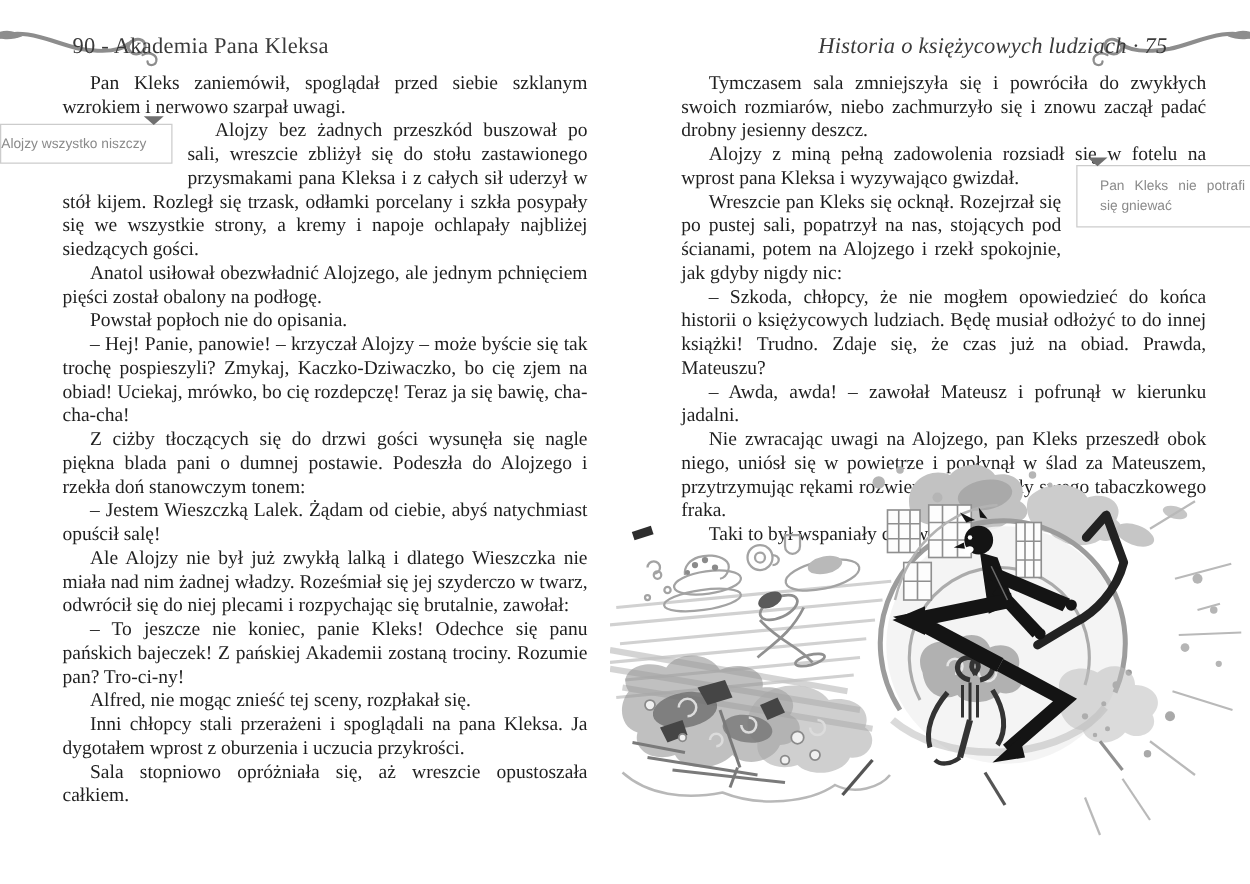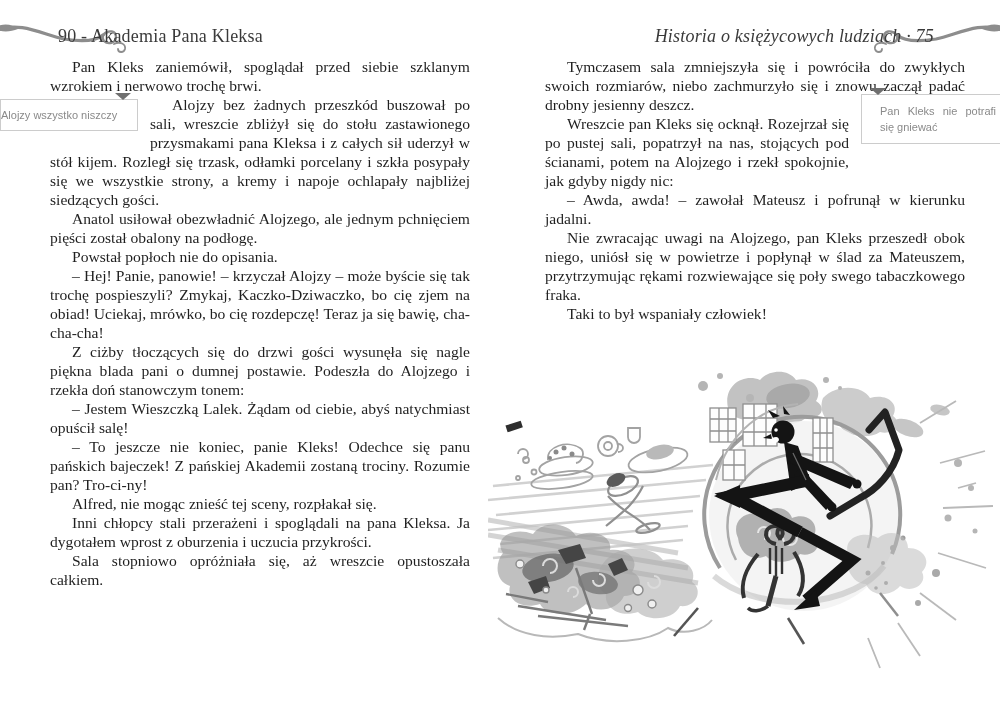--- a/index.html
+++ b/index.html
@@ -80,49 +80,52 @@
     <path class="orn-stroke" stroke-width="2.4" d="M103,17 C109,11 116,13 116,19 C116,25 108,27 104,23 C101,20 103,15 108,14"></path>
     <path class="orn-stroke" stroke-width="1.8" d="M114,26 C120,23 126,26 125,31 C124,35 118,35 118,31"></path>
   </g>
 </svg>
 
 <div class="running-head left">90 - Akademia Pana Kleksa</div>
 <div class="running-head right">Historia o księżycowych ludziach · 75</div>
 
 <div class="page-col left" lang="pl">
 
-<p class="para">Pan Kleks zaniemówił, spoglądał przed siebie szklanym wzrokiem i nerwowo trochę brwi.</p>
+<p class="para">Pan Kleks zaniemówił, spoglądał przed siebie szklanym wzrokiem i nerwowo szarpał uwagi.</p>
     <div class="note-float nf-left">
     <div class="note-box">
       <span class="note-arrow"></span>
       <span class="note-text">Alojzy wszystko niszczy</span>
     </div>
   </div>
     <p class="para">Alojzy bez żadnych przeszkód buszował po sali, wreszcie zbliżył się do stołu zastawionego przysmakami pana Kleksa i z całych sił uderzył w stół kijem. Rozległ się trzask, odłamki porcelany i szkła posypały się we wszystkie strony, a kremy i napoje ochlapały najbliżej siedzących gości.</p>
     <p class="para">Anatol usiłował obezwładnić Alojzego, ale jednym pchnięciem pięści został obalony na podłogę.</p>
     <p class="para">Powstał popłoch nie do opisania.</p>
     <p class="para">– Hej! Panie, panowie! – krzyczał Alojzy – może byście się tak trochę pospieszyli? Zmykaj, Kaczko-Dziwaczko, bo cię zjem na obiad! Uciekaj, mrówko, bo cię rozdepczę! Teraz ja się bawię, cha-cha-cha!</p>
     <p class="para">Z ciżby tłoczących się do drzwi gości wysunęła się nagle piękna blada pani o dumnej postawie. Podeszła do Alojzego i rzekła doń stanowczym tonem:</p>
     <p class="para">– Jestem Wieszczką Lalek. Żądam od ciebie, abyś natychmiast opuścił salę!</p>
+    <p class="para">Ale Alojzy nie był już zwykłą lalką i dlatego Wieszczka nie miała nad nim żadnej władzy. Roześmiał się jej szyderczo w twarz, odwrócił się do niej plecami i rozpychając się brutalnie, zawołał:</p>
     <p class="para">– To jeszcze nie koniec, panie Kleks! Odechce się panu pańskich bajeczek! Z pańskiej Akademii zostaną trociny. Rozumie pan? Tro-ci-ny!</p>
     <p class="para">Alfred, nie mogąc znieść tej sceny, rozpłakał się.</p>
     <p class="para">Inni chłopcy stali przerażeni i spoglądali na pana Kleksa. Ja dygotałem wprost z oburzenia i uczucia przykrości.</p>
     <p class="para">Sala stopniowo opróżniała się, aż wreszcie opustoszała całkiem.</p>
   </div>
 
 <div class="page-col right" lang="pl">
 
 <p class="para">Tymczasem sala zmniejszyła się i powróciła do zwykłych swoich rozmiarów, niebo zachmurzyło się i znowu zaczął padać drobny jesienny deszcz.</p>
+    <p class="para">Alojzy z miną pełną zadowolenia rozsiadł się w fotelu na wprost pana Kleksa i wyzywająco gwizdał.</p>
     <div class="note-float nf-right">
     <div class="note-box">
       <span class="note-arrow"></span>
       <span class="note-text">Pan Kleks nie potrafi się gniewać</span>
     </div>
   </div>
     <p class="para">Wreszcie pan Kleks się ocknął. Rozejrzał się po pustej sali, popatrzył na nas, stojących pod ścianami, potem na Alojzego i rzekł spokojnie, jak gdyby nigdy nic:</p>
+    <p class="para">– Szkoda, chłopcy, że nie mogłem opowiedzieć do końca historii o księżycowych ludziach. Będę musiał odłożyć to do innej książki! Trudno. Zdaje się, że czas już na obiad. Prawda, Mateuszu?</p>
     <p class="para">– Awda, awda! – zawołał Mateusz i pofrunął w kierunku jadalni.</p>
     <p class="para">Nie zwracając uwagi na Alojzego, pan Kleks przeszedł obok niego, uniósł się w powietrze i popłynął w ślad za Mateuszem, przytrzymując rękami rozwiewające się poły swego tabaczkowego fraka.</p>
     <p class="para">Taki to był wspaniały człowiek!</p>
   </div>
 
 <svg class="illustration" width="512" height="310" viewBox="0 0 512 310">
 
   <g stroke="#c9c9c9" stroke-width="2.6" opacity=".85">
     <line x1="5" y1="118" x2="225" y2="97"></line>
     <line x1="0" y1="132" x2="218" y2="112"></line>

